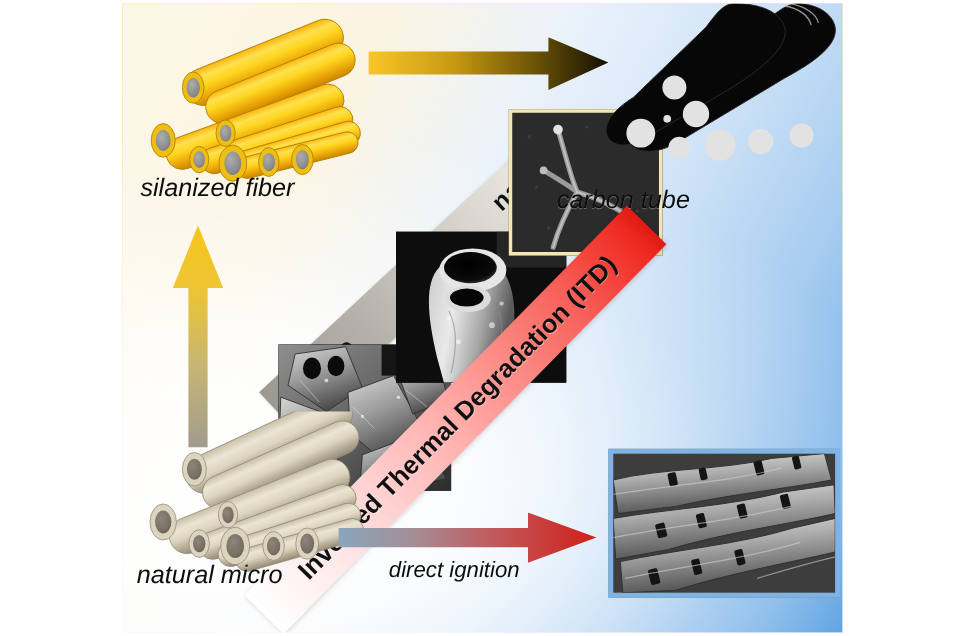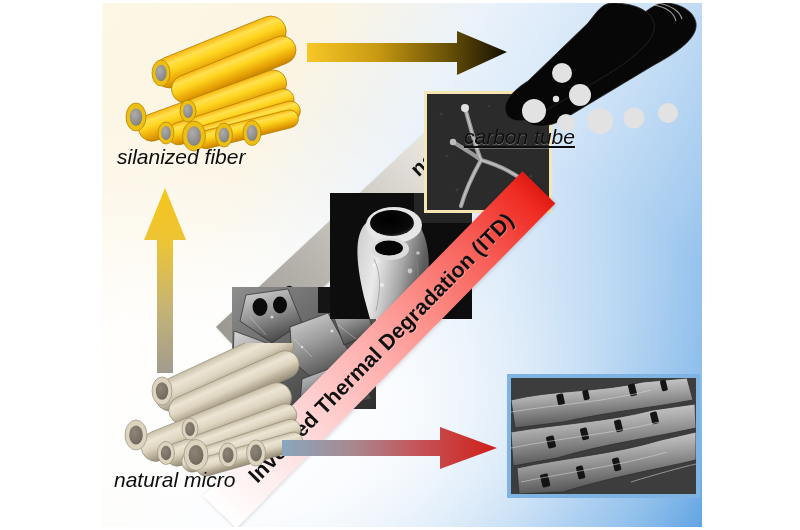--- a/index.html
+++ b/index.html
@@ -77,21 +77,21 @@
   
   .arrowWrap{position:absolute;}
 
   
   .caption{
     position:absolute;white-space:nowrap;color:#0d0d0d;
     font-style:italic;font-size:21px;
     text-shadow:0 1px 0 rgba(255,255,255,.30);
   }
   #capSilanized{left:15px;top:142px;}
-  #capCarbon  {left:362px;top:122px;text-decoration:underline;}
+  #capCarbon  {left:362px;top:152px;}
   #capNatural {left:12px;top:465px;}
   #capIgnition{left:222px;top:461px;font-size:18.5px;}
 </style>
 </head>
 <body>
 
 <div id="root">
   <div id="canvas">
 
     <div id="yellowField"></div>
@@ -423,15 +423,16 @@
           <linearGradient id="gArrBot" x1="0" y1="0" x2="1" y2="0">
             <stop offset="0%" stop-color="#8aa6bc"></stop>
               <stop offset="30%" stop-color="#a58c94"></stop>
             <stop offset="62%" stop-color="#c4565a"></stop>
               <stop offset="100%" stop-color="#cf1f19"></stop>
           </linearGradient>
         </defs>
         <path d="M0 13 L158 13 L158 0 L215 21 L158 42 L158 29 L0 29 Z" fill="url(#gArrBot)"></path>
       </svg>
     </div>
+    <span id="capIgnition" class="caption">direct ignition</span>
 
   </div>
 </div>
 
 </body></html>

